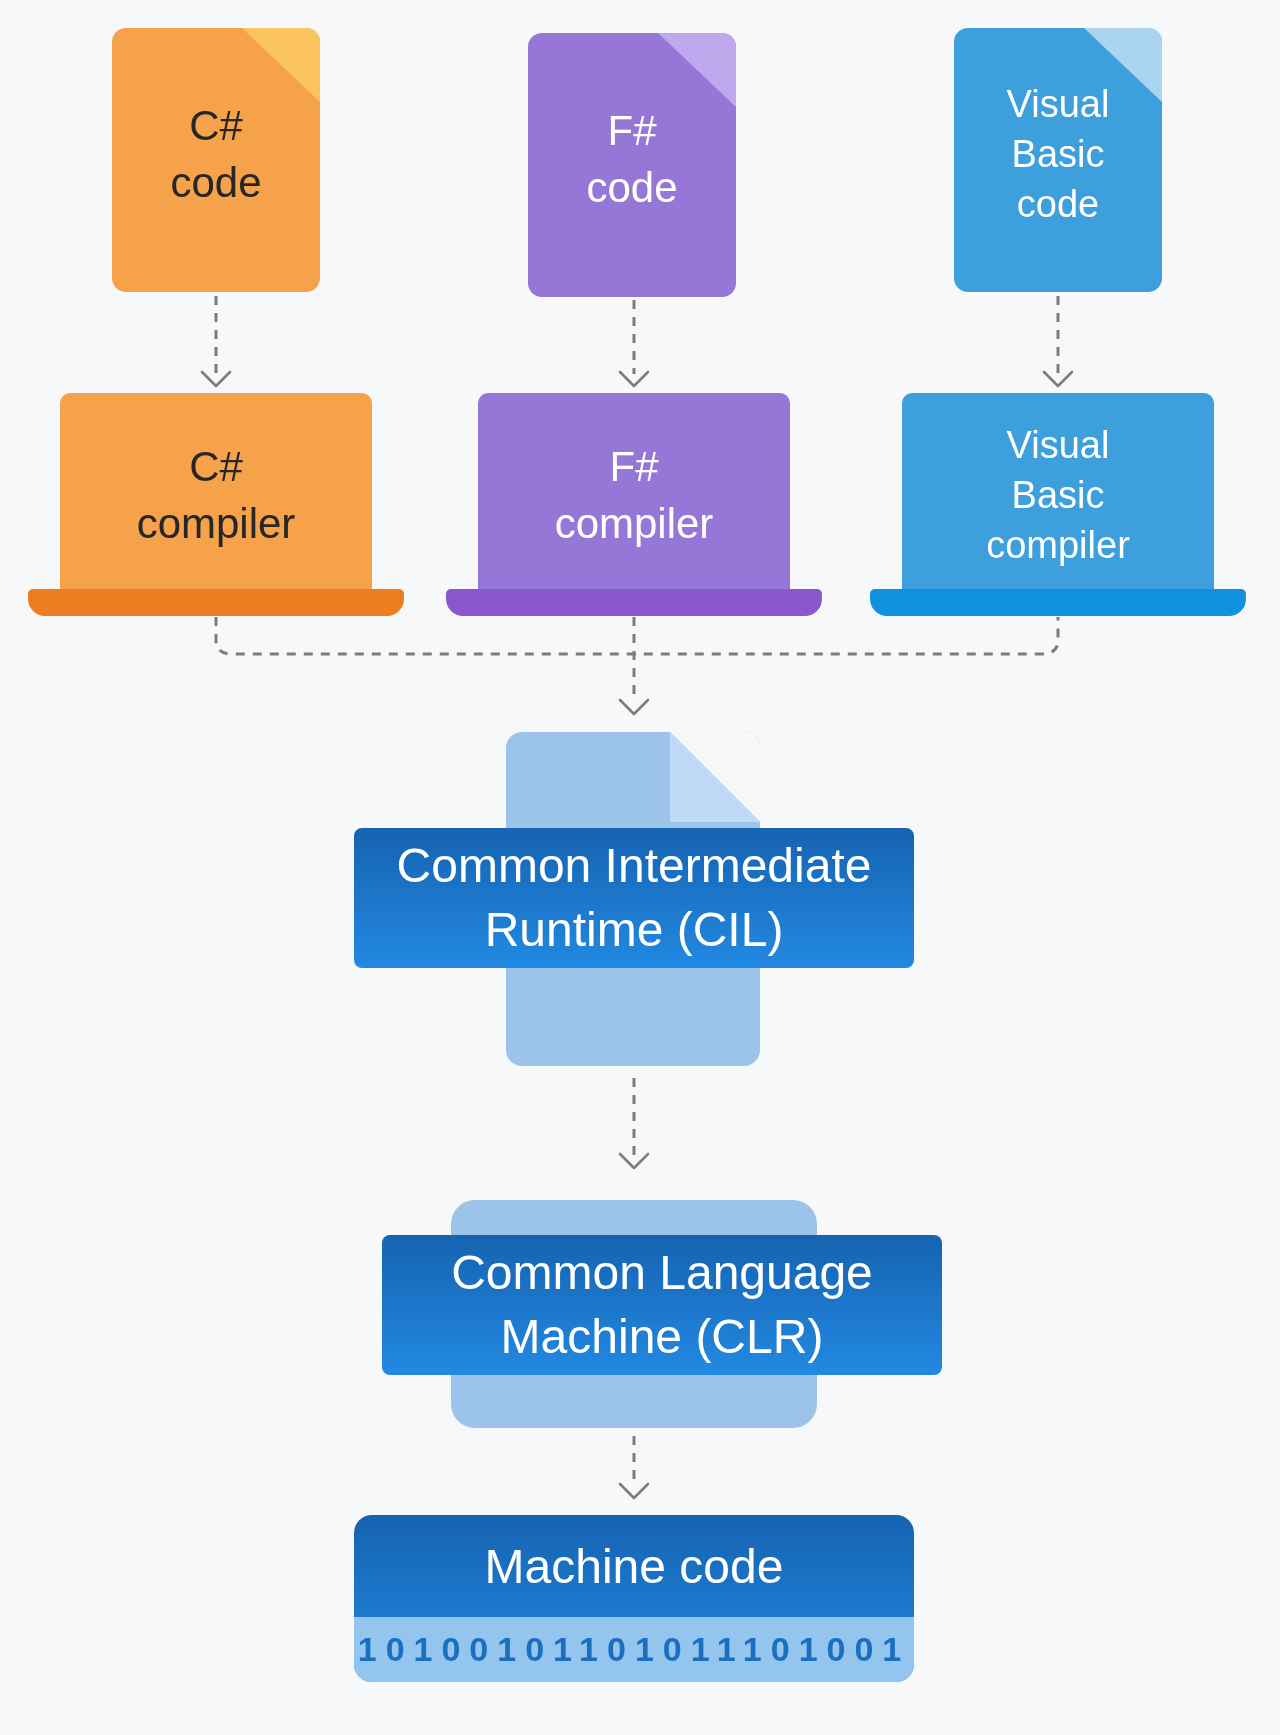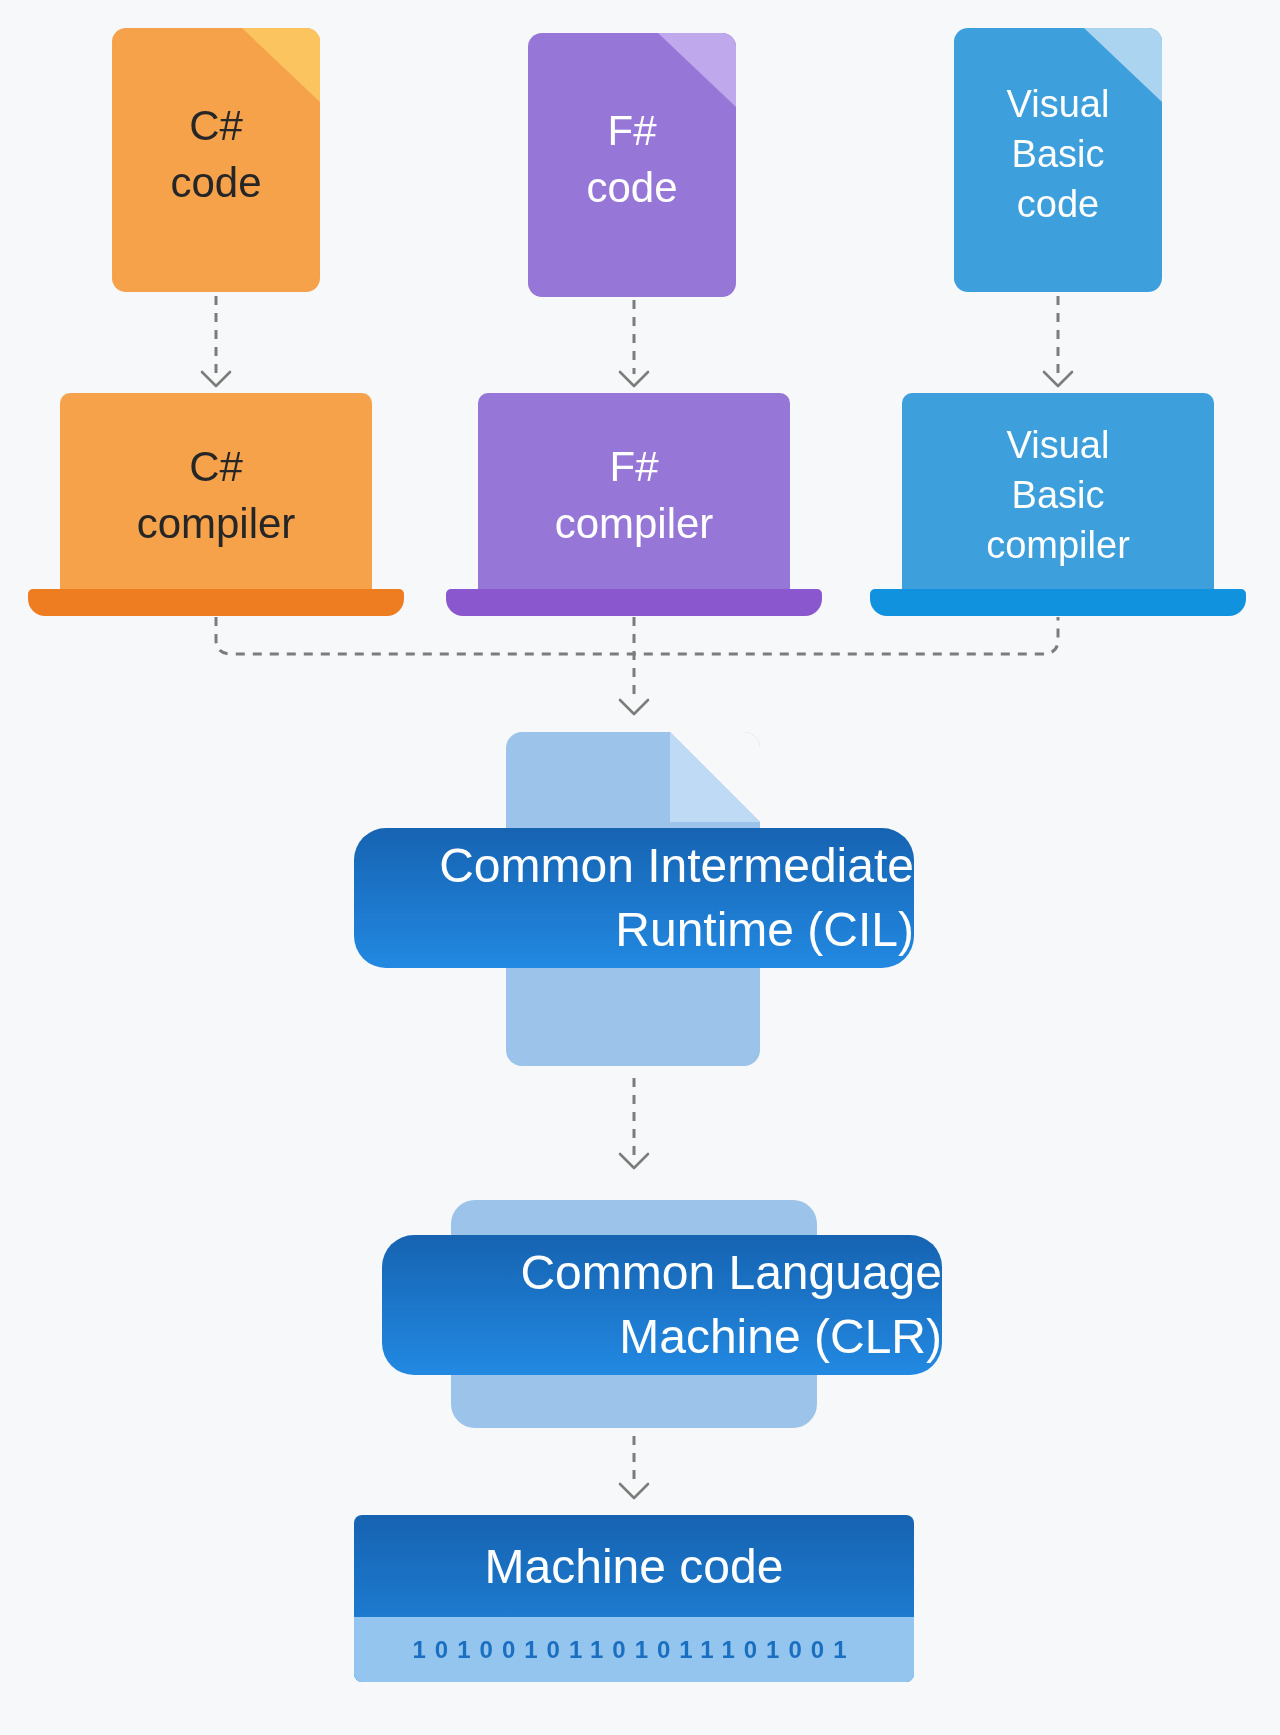--- a/index.html
+++ b/index.html
@@ -49,42 +49,42 @@
     background:var(--cil-doc);overflow:hidden;}
   #cil-doc .cut{
     position:absolute;top:0;right:0;width:90px;height:90px;
     clip-path:polygon(0 0,100% 0,100% 100%);background:var(--page-bg);}
   #cil-doc .flap{
     position:absolute;top:0;right:0;width:90px;height:90px;
     clip-path:polygon(0 0,100% 100%,0 100%);background:var(--cil-fold);}
 
   
   .banner{
-    width:560px;height:140px;border-radius:32px;
+    width:560px;height:140px;border-radius:8px;
     background:linear-gradient(180deg,var(--banner-top) 0%,var(--banner-bottom) 100%);
     color:var(--white-text);font-size:48px;line-height:64px;
-    display:flex;flex-direction:column;justify-content:center;align-items:flex-end;text-align:center;
+    display:flex;flex-direction:column;justify-content:center;align-items:center;text-align:center;
   }
   #cil-banner{left:354px;top:828px;}
   #clr-banner{left:354px;top:1235px;margin-left:28px;}
 
   
   #clr-box{left:451px;top:1200px;width:366px;height:228px;border-radius:24px;background:var(--cil-doc);}
 
   
   #machine-box{
-    left:354px;top:1515px;width:560px;height:167px;border-radius:8px;overflow:hidden;
+    left:354px;top:1515px;width:560px;height:167px;border-radius:18px;overflow:hidden;
     background:linear-gradient(180deg,var(--banner-top) 0%,var(--banner-bottom) 100%);
     display:flex;flex-direction:column;
   }
   #machine-title{flex:1;display:flex;justify-content:center;align-items:center;
     color:var(--white-text);font-size:48px;}
   #machine-strip{height:65px;background:var(--machine-strip);
     display:flex;justify-content:center;align-items:center;
-    color:var(--binary-text);font-size:24px;font-weight:bold;letter-spacing:9px;}
+    color:var(--binary-text);font-size:34px;font-weight:bold;letter-spacing:9px;}
 
   
   svg.connectors{position:absolute;left:0;top:0;pointer-events:none;}
   .dash{stroke:var(--connector);stroke-width:3;fill:none;stroke-dasharray:9 8;}
   .chev{stroke:var(--connector);stroke-width:2.6;fill:none;stroke-linecap:round;stroke-linejoin:round;}
 </style>
 </head>
 <body>
 
 <div class="stage">

